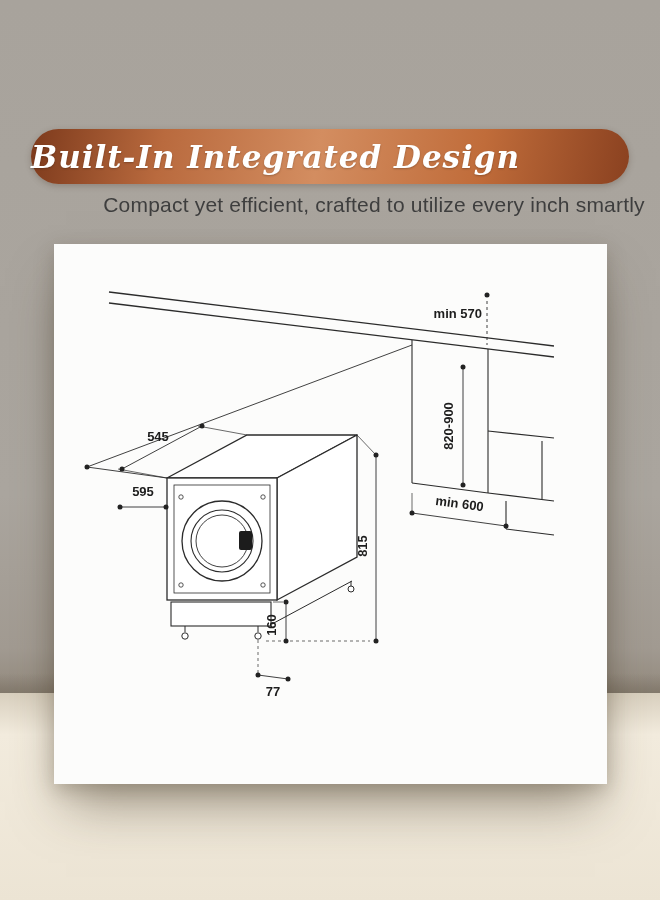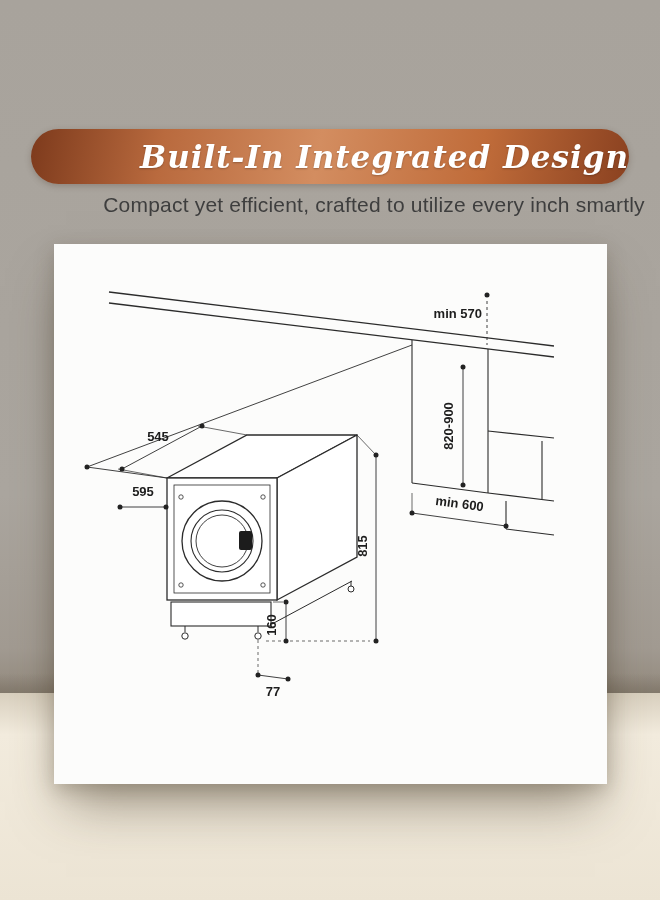--- a/index.html
+++ b/index.html
@@ -11,21 +11,21 @@
   .surface {
     position:absolute; left:0; right:0; top:693px; bottom:0;
     background:linear-gradient(180deg,#d9d0bf 0%, #f3ecde 20%, #ece4d4 100%);
   }
   .surface::before {
     content:""; position:absolute; top:-20px; left:0; right:0; height:20px;
     background:linear-gradient(180deg, rgba(90,80,65,0), rgba(90,80,65,.30));
   }
   .banner {
     position:absolute; left:31px; top:129px; width:598px; height:55px;
-    border-radius:28px; display:flex; align-items:center; justify-content:flex-end;
+    border-radius:28px; display:flex; align-items:center; justify-content:flex-start;
     background:linear-gradient(100deg,#7d3a1c 0%, #b96a3e 22%, #d38d60 48%, #c06c3a 75%, #8a4120 100%);
     box-shadow:0 2px 6px rgba(60,40,25,.25);
   }
   .banner-title {
     color:#ffffff; font-family:"DejaVu Serif", serif; font-style:italic; font-weight:700;
     font-size:31px; letter-spacing:1px; text-shadow:0 1px 2px rgba(0,0,0,.25);
   }
   .subtitle {
     position:absolute; top:191px; left:0; width:100%; text-align:center;
     font-size:21px; line-height:28px; color:#3e3e3e; letter-spacing:.2px;padding-left:44px;

